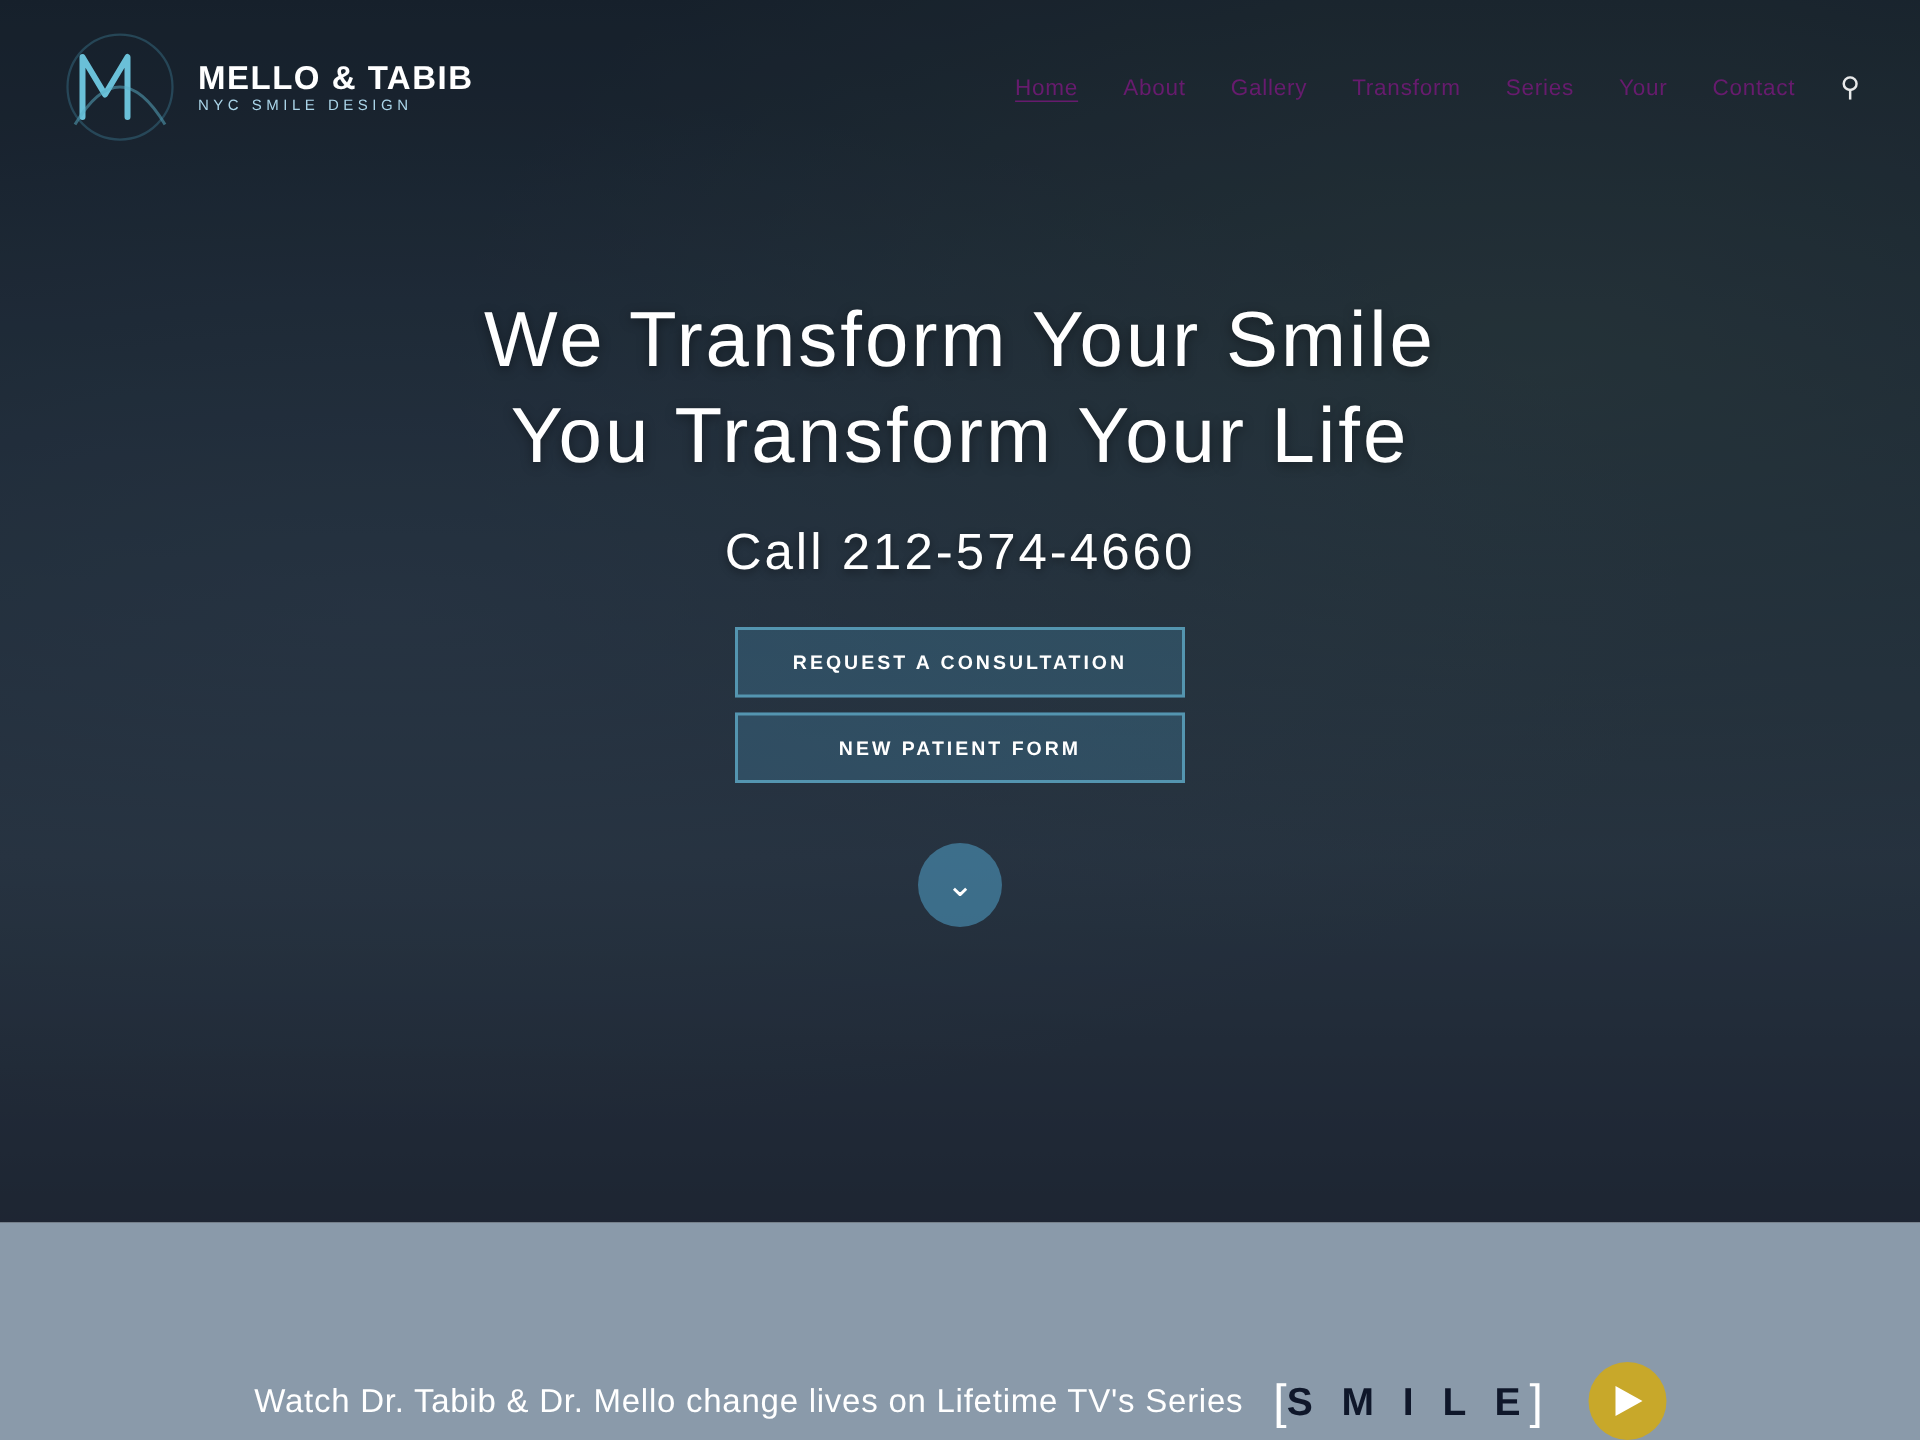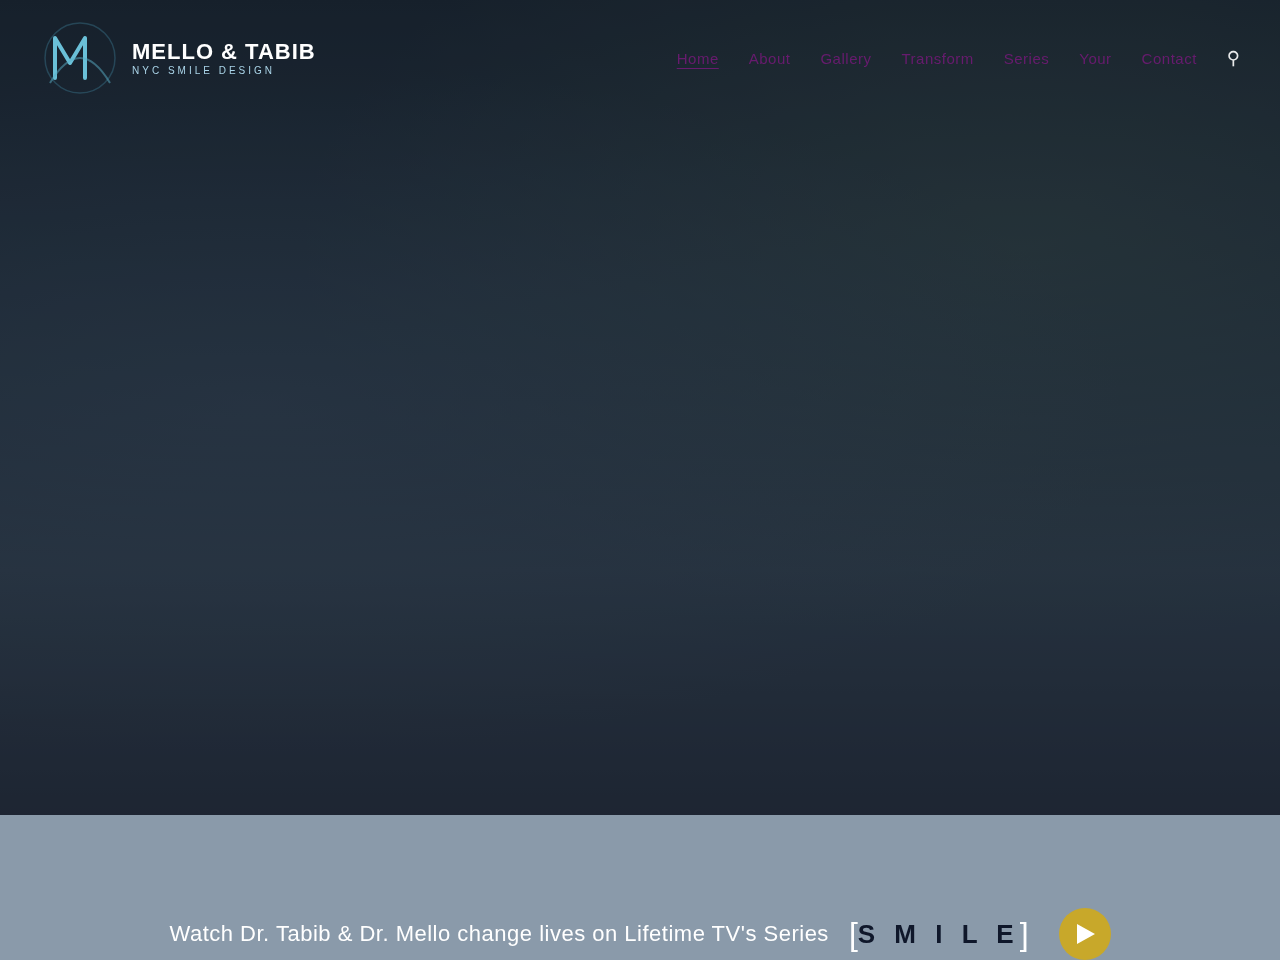--- a/index.html
+++ b/index.html
@@ -245,20 +245,32 @@
       <a href="#">About</a>
       <a href="#">Gallery</a>
       <a href="#">Transform</a>
       <a href="#">Series</a>
       <a href="#">Your</a>
       <a href="#">Contact</a>
       <span class="search-icon-nav">⚲</span>
     </nav>
   </header>
 
+  <div class="hero-content">
+    <div class="hero-title-line1">We Transform Your Smile</div>
+    <div class="hero-title-line2">You Transform Your Life</div>
+    <div class="hero-phone">Call 212-574-4660</div>
+    <div class="hero-buttons">
+      <button class="hero-btn">REQUEST A CONSULTATION</button>
+      <button class="hero-btn">NEW PATIENT FORM</button>
+    </div>
+    <button class="scroll-down-btn">
+      <span>⌄</span>
+    </button>
+  </div>
 </div>
 
 <div class="bottom-banner">
   <span class="banner-text">Watch Dr. Tabib &amp; Dr. Mello change lives on Lifetime TV's Series</span>
   <div class="smile-logo">
     <span class="smile-bracket">[</span>
     <span class="smile-word">S M I L E</span>
     <span class="smile-bracket">]</span>
   </div>
   <button class="play-btn">

